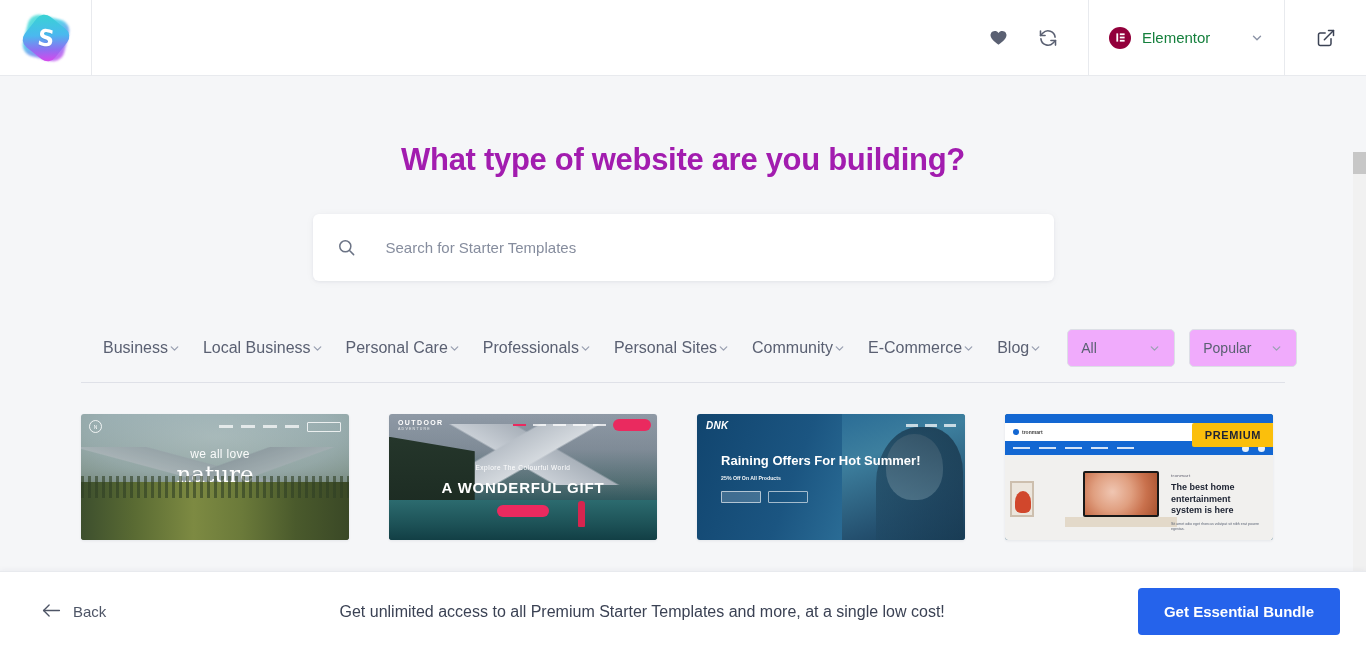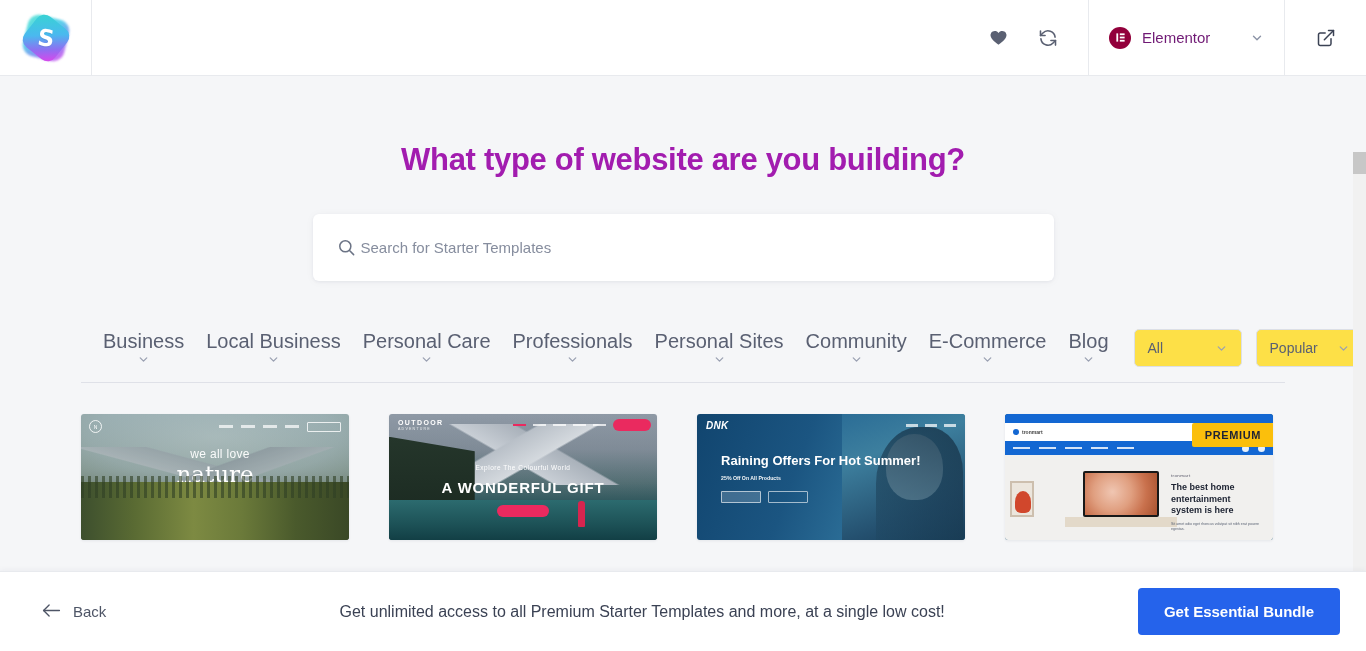--- a/index.html
+++ b/index.html
@@ -68,21 +68,21 @@
     padding: 0 20px;
     cursor: pointer;
   }
   .elem-badge {
     width: 22px; height: 22px; border-radius: 50%;
     background: #92003b;
     display: flex; align-items: center; justify-content: center;
     flex: 0 0 auto;
   }
   .builder-name {
-    font-size: 15px; color: #701a75; flex: 1;
+    font-size: 15px; color: #15803d; flex: 1;
   }
   .chev-down { color: #8b93a6; display: flex; }
   .export-cell {
     width: 81px; min-width: 81px;
     display: flex; align-items: center; justify-content: center;
     cursor: pointer; color: #3b4254;
   }
 
   
   .main {
@@ -98,21 +98,21 @@
     padding-top: 66px;
   }
   .search-wrap {
     margin: 36px auto 0;
     width: 741px; height: 67px;
     background: #ffffff;
     border-radius: 6px;
     box-shadow: 0 1px 3px rgba(30,40,70,.06), 0 1px 10px rgba(30,40,70,.04);
     display: flex; align-items: center;
     padding: 0 24px;
-    gap: 5px;
+    gap: 30px;
   }
   .search-icon { color: #6b7385; display: flex; flex: 0 0 auto; }
   .search-input {
     flex: 1; border: none; outline: none;
     font-size: 15px; color: #3b4254;
     font-family: "Liberation Sans", sans-serif;
     background: transparent;
   }
   .search-input::placeholder { color: #868d9e; }
 
@@ -120,30 +120,30 @@
   .filter-bar {
     margin: 48px auto 0;
     width: 1204px;
     display: flex; align-items: center;
     border-bottom: 1px solid #dfe1e8;
     padding-bottom: 15px;
     gap: 0;
   }
   .filter-item {
     display: flex; align-items: center; 
-    font-size: 20px; color: #5a6072;
+    font-size: 16px; color: #5a6072;
     padding: 0 11px;
-    cursor: pointer; white-space: nowrap; flex-direction: column;
+    cursor: pointer; white-space: nowrap;
   }
   .filter-item:first-child { padding-left: 22px; }
   .filter-item .chev { color: #9aa1b2; display: flex; }
   .filter-spacer { flex: 1; }
   .filter-select {
     height: 38px; min-width: 108px;
-    background: #fde047;
+    background: #f0abfc;
     border: 1px solid #dcdfe6;
     border-radius: 5px;
     display: flex; align-items: center; justify-content: space-between;
     padding: 0 13px;
     font-size: 14px; color: #5a6072;
     cursor: pointer;
     margin-left: 14px;
   }
   .filter-select .chev { color: #9aa1b2; display: flex; margin-left: 18px; }
 

